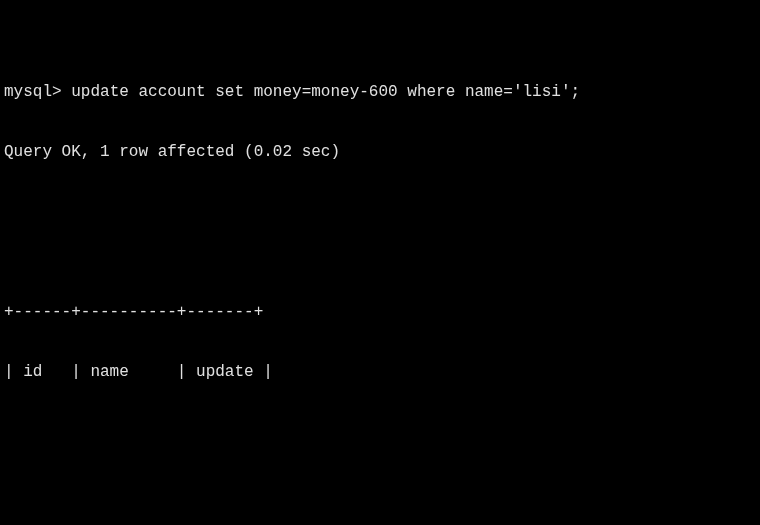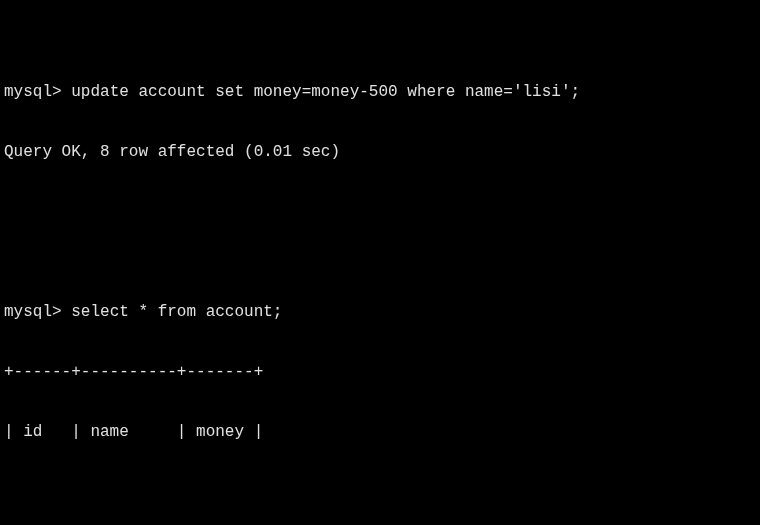--- a/index.html
+++ b/index.html
@@ -22,28 +22,27 @@
     display: block;
     min-height: 1.25em;
   }
 </style>
 </head>
 <body>
 
 <div class="terminal">
 
   
-  <span class="line"><span>mysql&gt;</span> <span>update account set money=money-500 where name='lisi';</span></span>
-  <span class="line">Query OK, 8 row affected (0.01 sec)</span>
+  <span class="line"><span>mysql&gt;</span> <span>update account set money=money-600 where name='lisi';</span></span>
+  <span class="line">Query OK, 1 row affected (0.02 sec)</span>
   <span class="line"> </span>
 
   
-  <span class="line"><span>mysql&gt;</span> <span>select * from account;</span></span>
   <span class="line">+------+----------+-------+</span>
-  <span class="line">| id   | name     | money |</span>
+  <span class="line">| id   | name     | update |</span>
   
   
   
   
   
   
 
   
   
   

